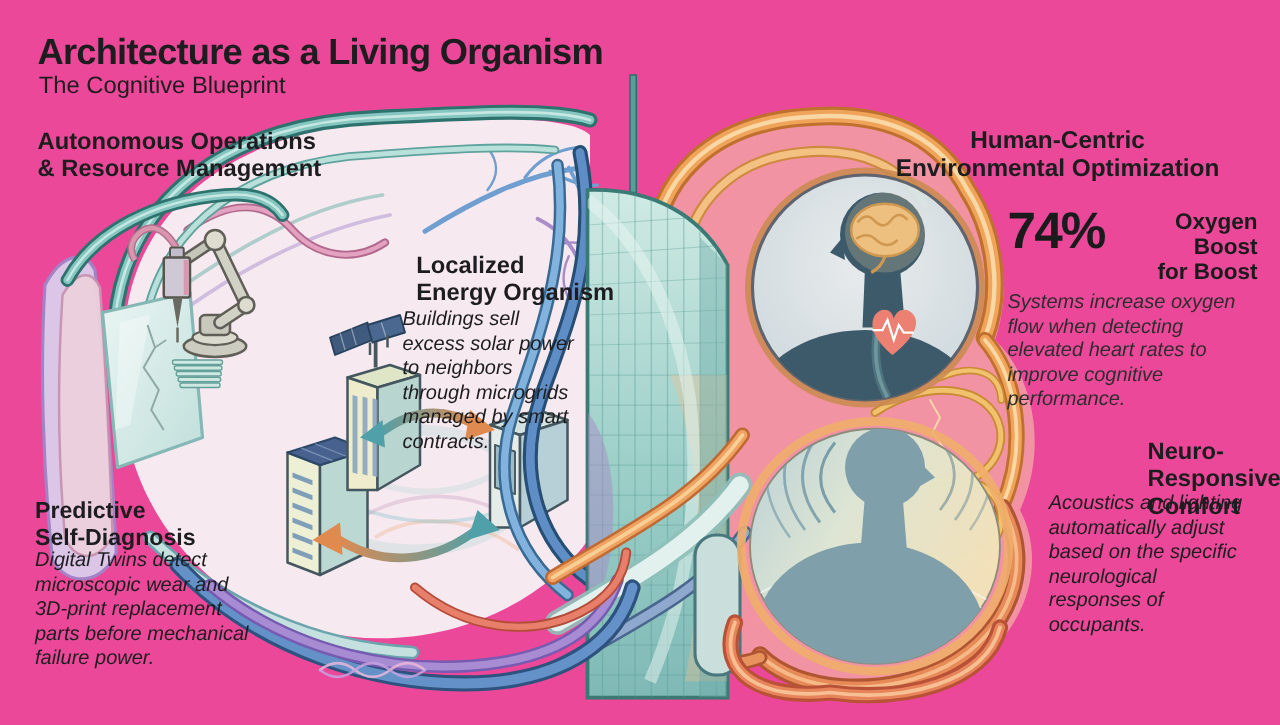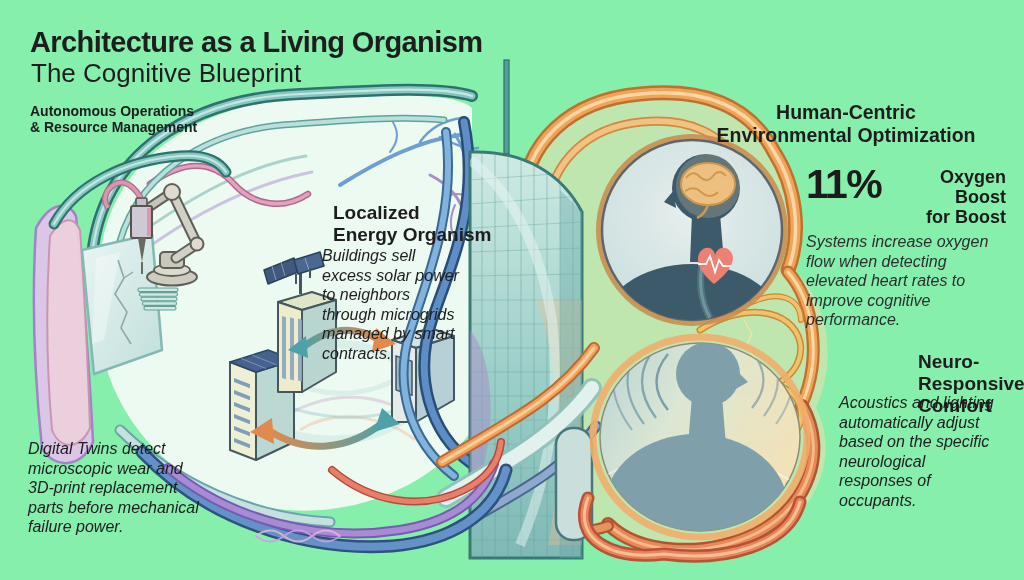--- a/index.html
+++ b/index.html
@@ -1,24 +1,24 @@
 <!DOCTYPE html>
 <html><head>
 <meta charset="utf-8">
 <style>
   html,body{margin:0;padding:0;}
   body{font-family:"Liberation Sans", sans-serif; background:#e8e8e8;}
-  #stage{position:relative;width:1024px;height:580px;background:#86efac;overflow:hidden;}
+  #stage{position:relative;width:1024px;height:580px;background:#ec4899;overflow:hidden;}
   #stage .txt{position:absolute;z-index:2;color:#1d1d1f;}
   .title{left:30px;top:26px;font-size:29px;font-weight:800;letter-spacing:-0.6px;color:#161618;}
-  .subtitle{left:31px;top:58px;font-size:26px;font-weight:400;color:#29292c;}
+  .subtitle{left:31px;top:58px;font-size:19px;font-weight:400;color:#29292c;}
   .h2{font-weight:800;line-height:1.17;color:#1b1b1d;}
   .h2 span{display:block;}
   .body-text{font-size:16px;line-height:1.22;color:#2d2d2f;font-weight:500;font-style:italic;}
-  .sec-autonomous{left:30px;top:103px;font-size:14px;}
+  .sec-autonomous{left:30px;top:103px;font-size:19px;}
   .sec-energy-h{left:333px;top:202px;font-size:19px;}
   .sec-energy-b{left:322px;top:246px;width:146px;}
   .sec-predict-h{left:28px;top:397px;font-size:18.5px;}
   .sec-predict-b{left:28px;top:439px;width:172px;}
   .sec-human-h{right:28px;top:101px;font-size:19.5px;text-align:center;width:300px;}
   .sec-oxygen{left:806px;top:165px;width:200px;}
   .oxy-row{display:flex;align-items:flex-start;}
   .oxy-stat{font-size:41px;font-weight:800;letter-spacing:-1.5px;line-height:0.95;color:#1b1b1d;}
   .oxy-label{font-size:18px;font-weight:800;line-height:1.1;margin-left:7px;margin-top:3px;color:#1b1b1d;text-align:right;}
   .oxy-label span{display:block;}
@@ -367,30 +367,34 @@
     <span>Autonomous Operations</span>
     <span>&amp; Resource Management</span>
   </div>
 
   <div class="txt h2 sec-energy-h">
     <span>Localized</span>
     <span>Energy Organism</span>
   </div>
   <div class="txt body-text sec-energy-b">Buildings sell excess solar power to neighbors through microgrids managed by smart contracts.</div>
 
+  <div class="txt h2 sec-predict-h">
+    <span>Predictive</span>
+    <span>Self-Diagnosis</span>
+  </div>
   <div class="txt body-text sec-predict-b">Digital Twins detect microscopic wear and 3D-print replacement parts before mechanical failure power.</div>
 
   <div class="txt h2 sec-human-h">
     <span>Human-Centric</span>
     <span>Environmental Optimization</span>
   </div>
 
   <div class="txt sec-oxygen">
     <div class="oxy-row">
-      <div class="oxy-stat">11%</div>
+      <div class="oxy-stat">74%</div>
       <div class="oxy-label">
         <span>Oxygen Boost</span>
         <span>for Boost</span>
       </div>
     </div>
     <div class="body-text">Systems increase oxygen flow when detecting elevated heart rates to improve cognitive performance.</div>
   </div>
 
   <div class="txt h2 sec-neuro-h">
     <span>Neuro-Responsive</span>

